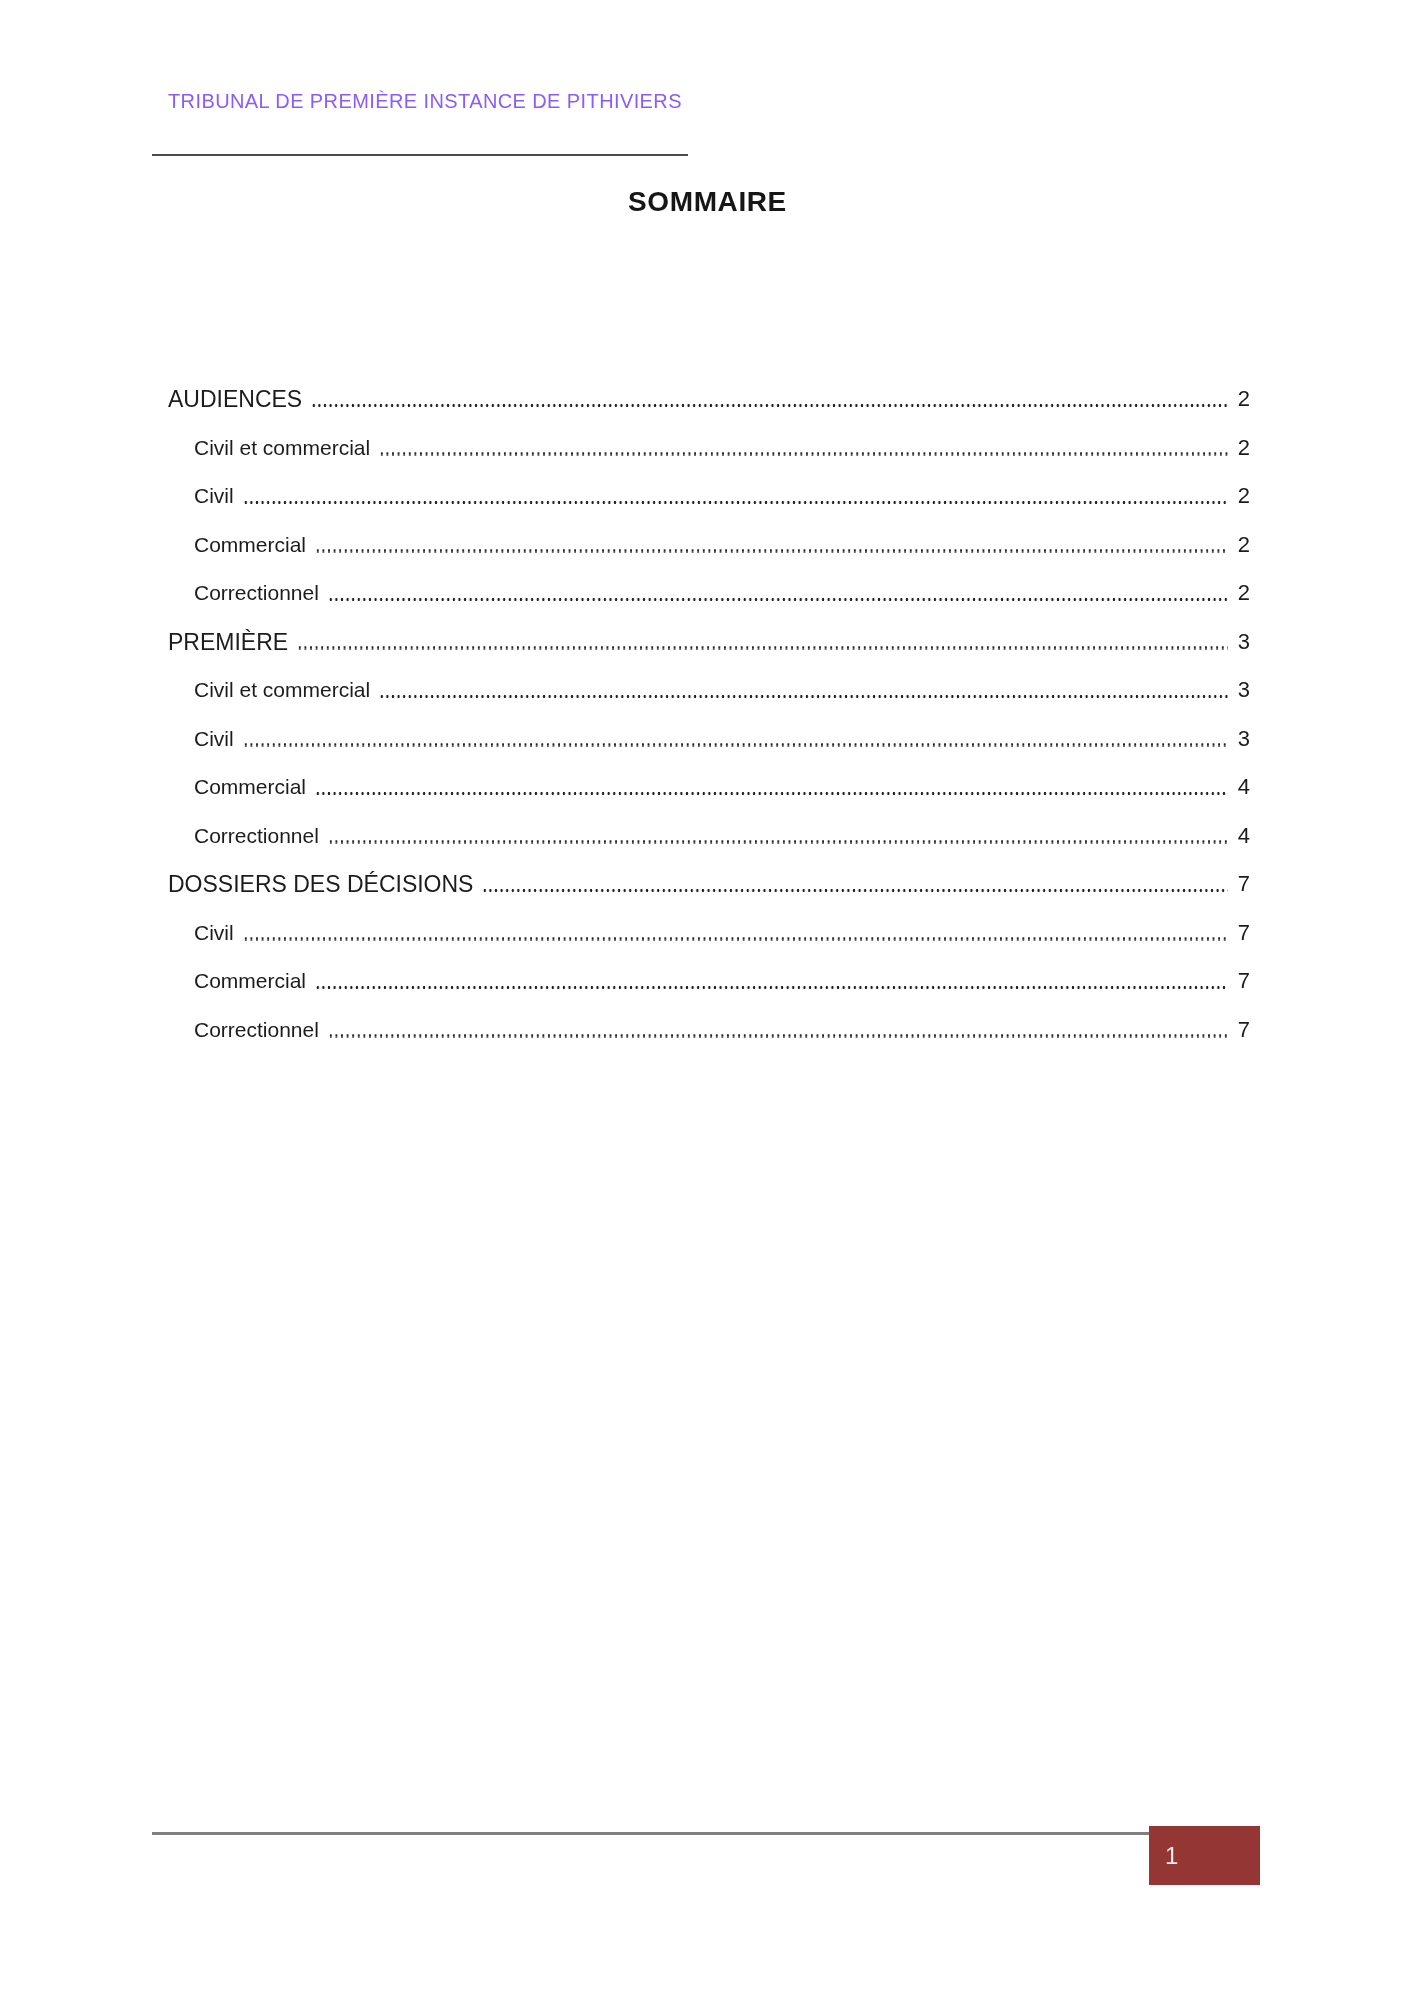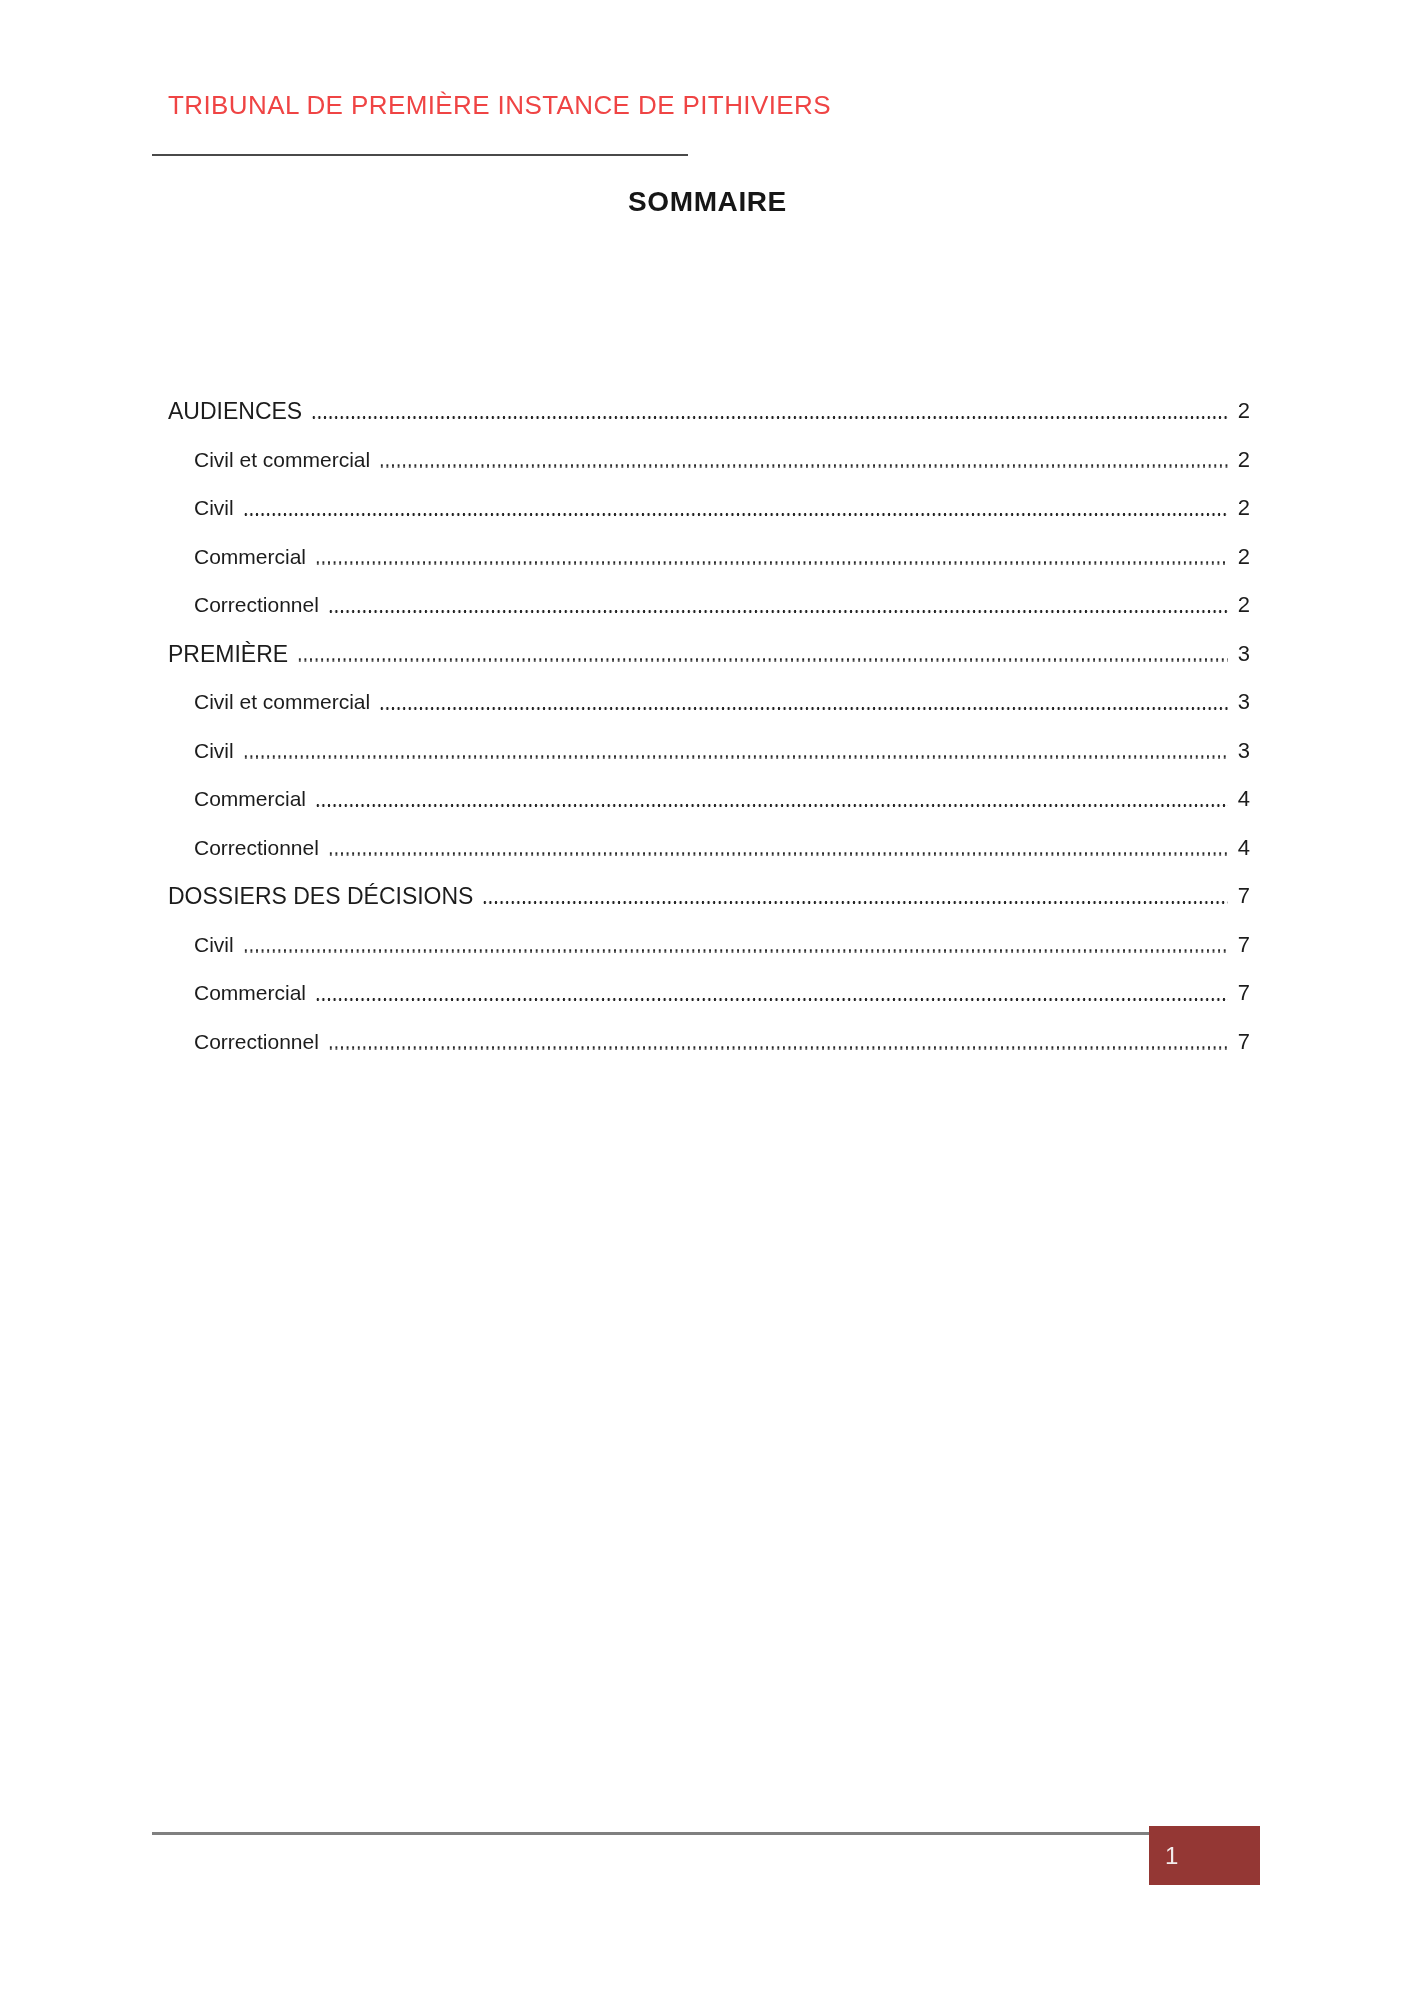--- a/index.html
+++ b/index.html
@@ -9,23 +9,23 @@
     height: 2000px;
     background: #ffffff;
     font-family: "Liberation Sans", sans-serif;
     color: #1c1c1c;
     overflow: hidden;
   }
   .header-title {
     position: absolute;
     left: 168px;
     top: 90px;
-    font-size: 26px;
+    font-size: 20px;
     letter-spacing: 0.4px;
-    color: #ef4444;
+    color: #8b5cf6;
     white-space: nowrap;
   }
   .header-rule {
     position: absolute;
     left: 152px;
     top: 154px;
     width: 536px;
     height: 0;
     border-top: 2px solid #4a4a4a;
   }
@@ -36,21 +36,21 @@
     top: 186px;
     text-align: center;
     font-size: 28px;
     letter-spacing: 0.6px;
     color: #161616;
     font-weight: bold;
   }
   .toc {
     position: absolute;
     left: 168px;
-    top: 396px;
+    top: 384px;
     width: 1082px;
   }
   .toc-row {
     display: flex;
     align-items: flex-end;
     line-height: 30px;
     margin-bottom: 18.5px;
   }
   .toc-row.level-1 { font-size: 23px; }
   .toc-row.level-2 { font-size: 21px; padding-left: 26px; justify-content: flex-end; }

